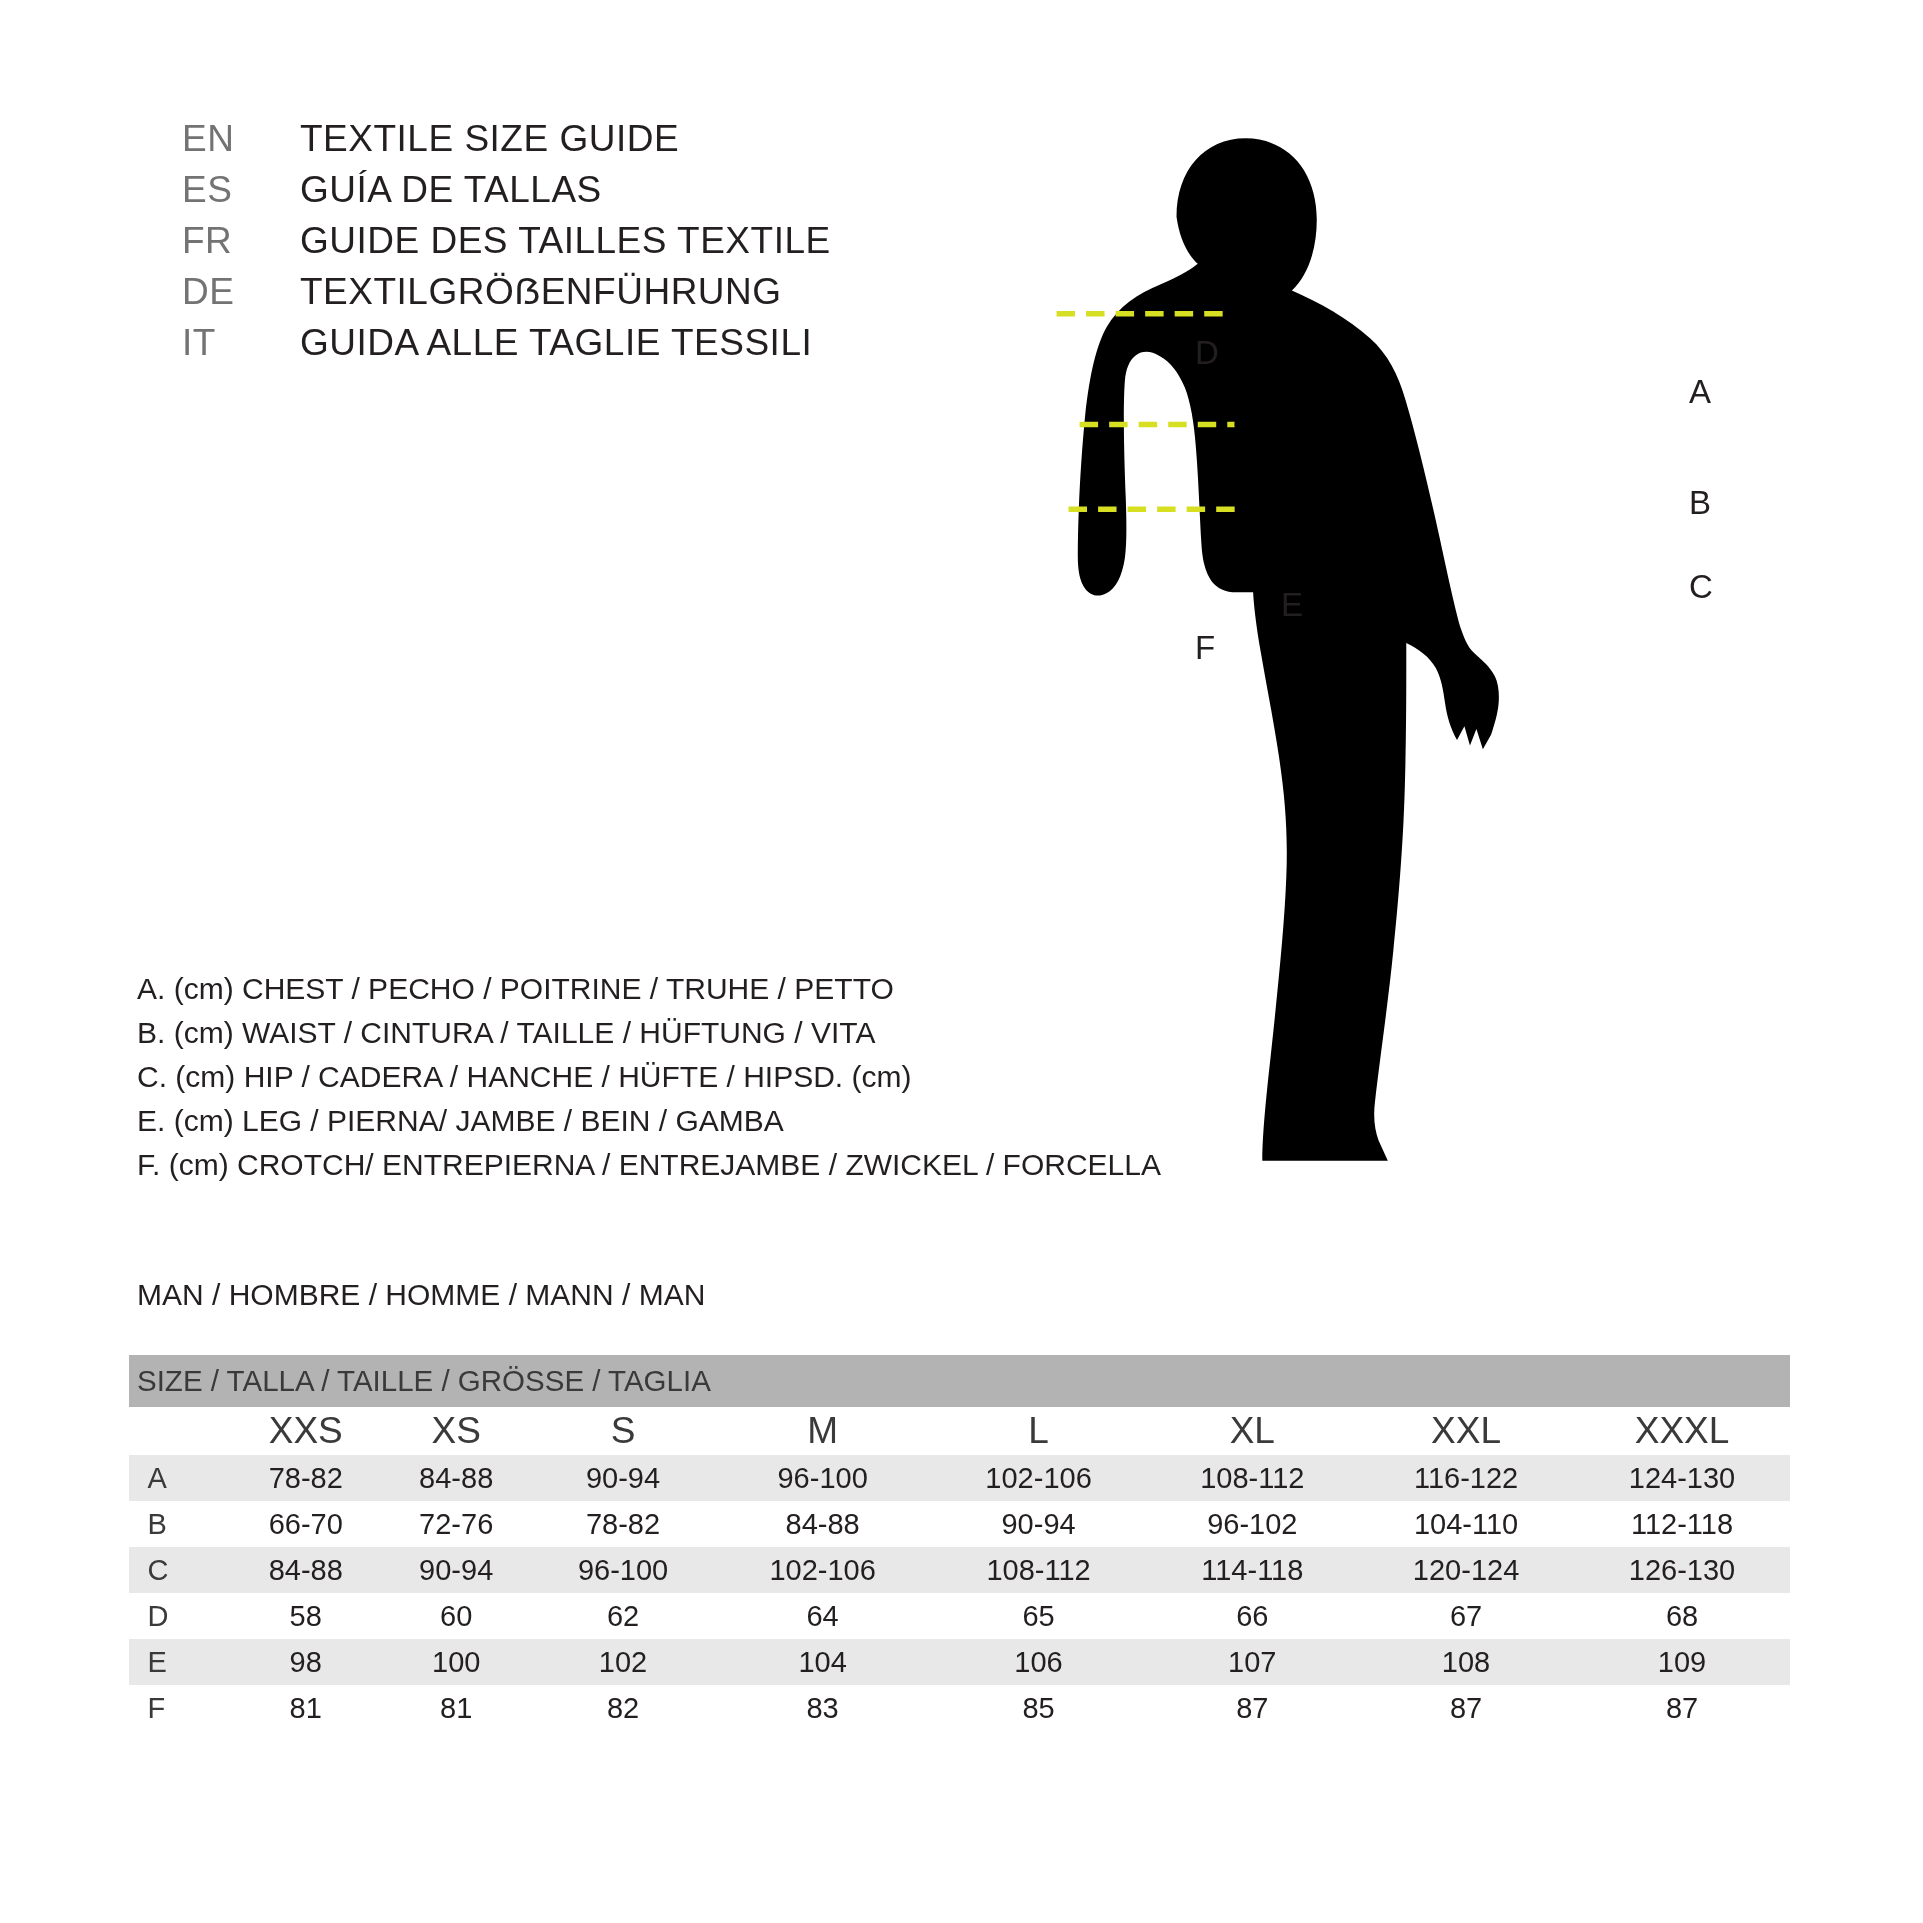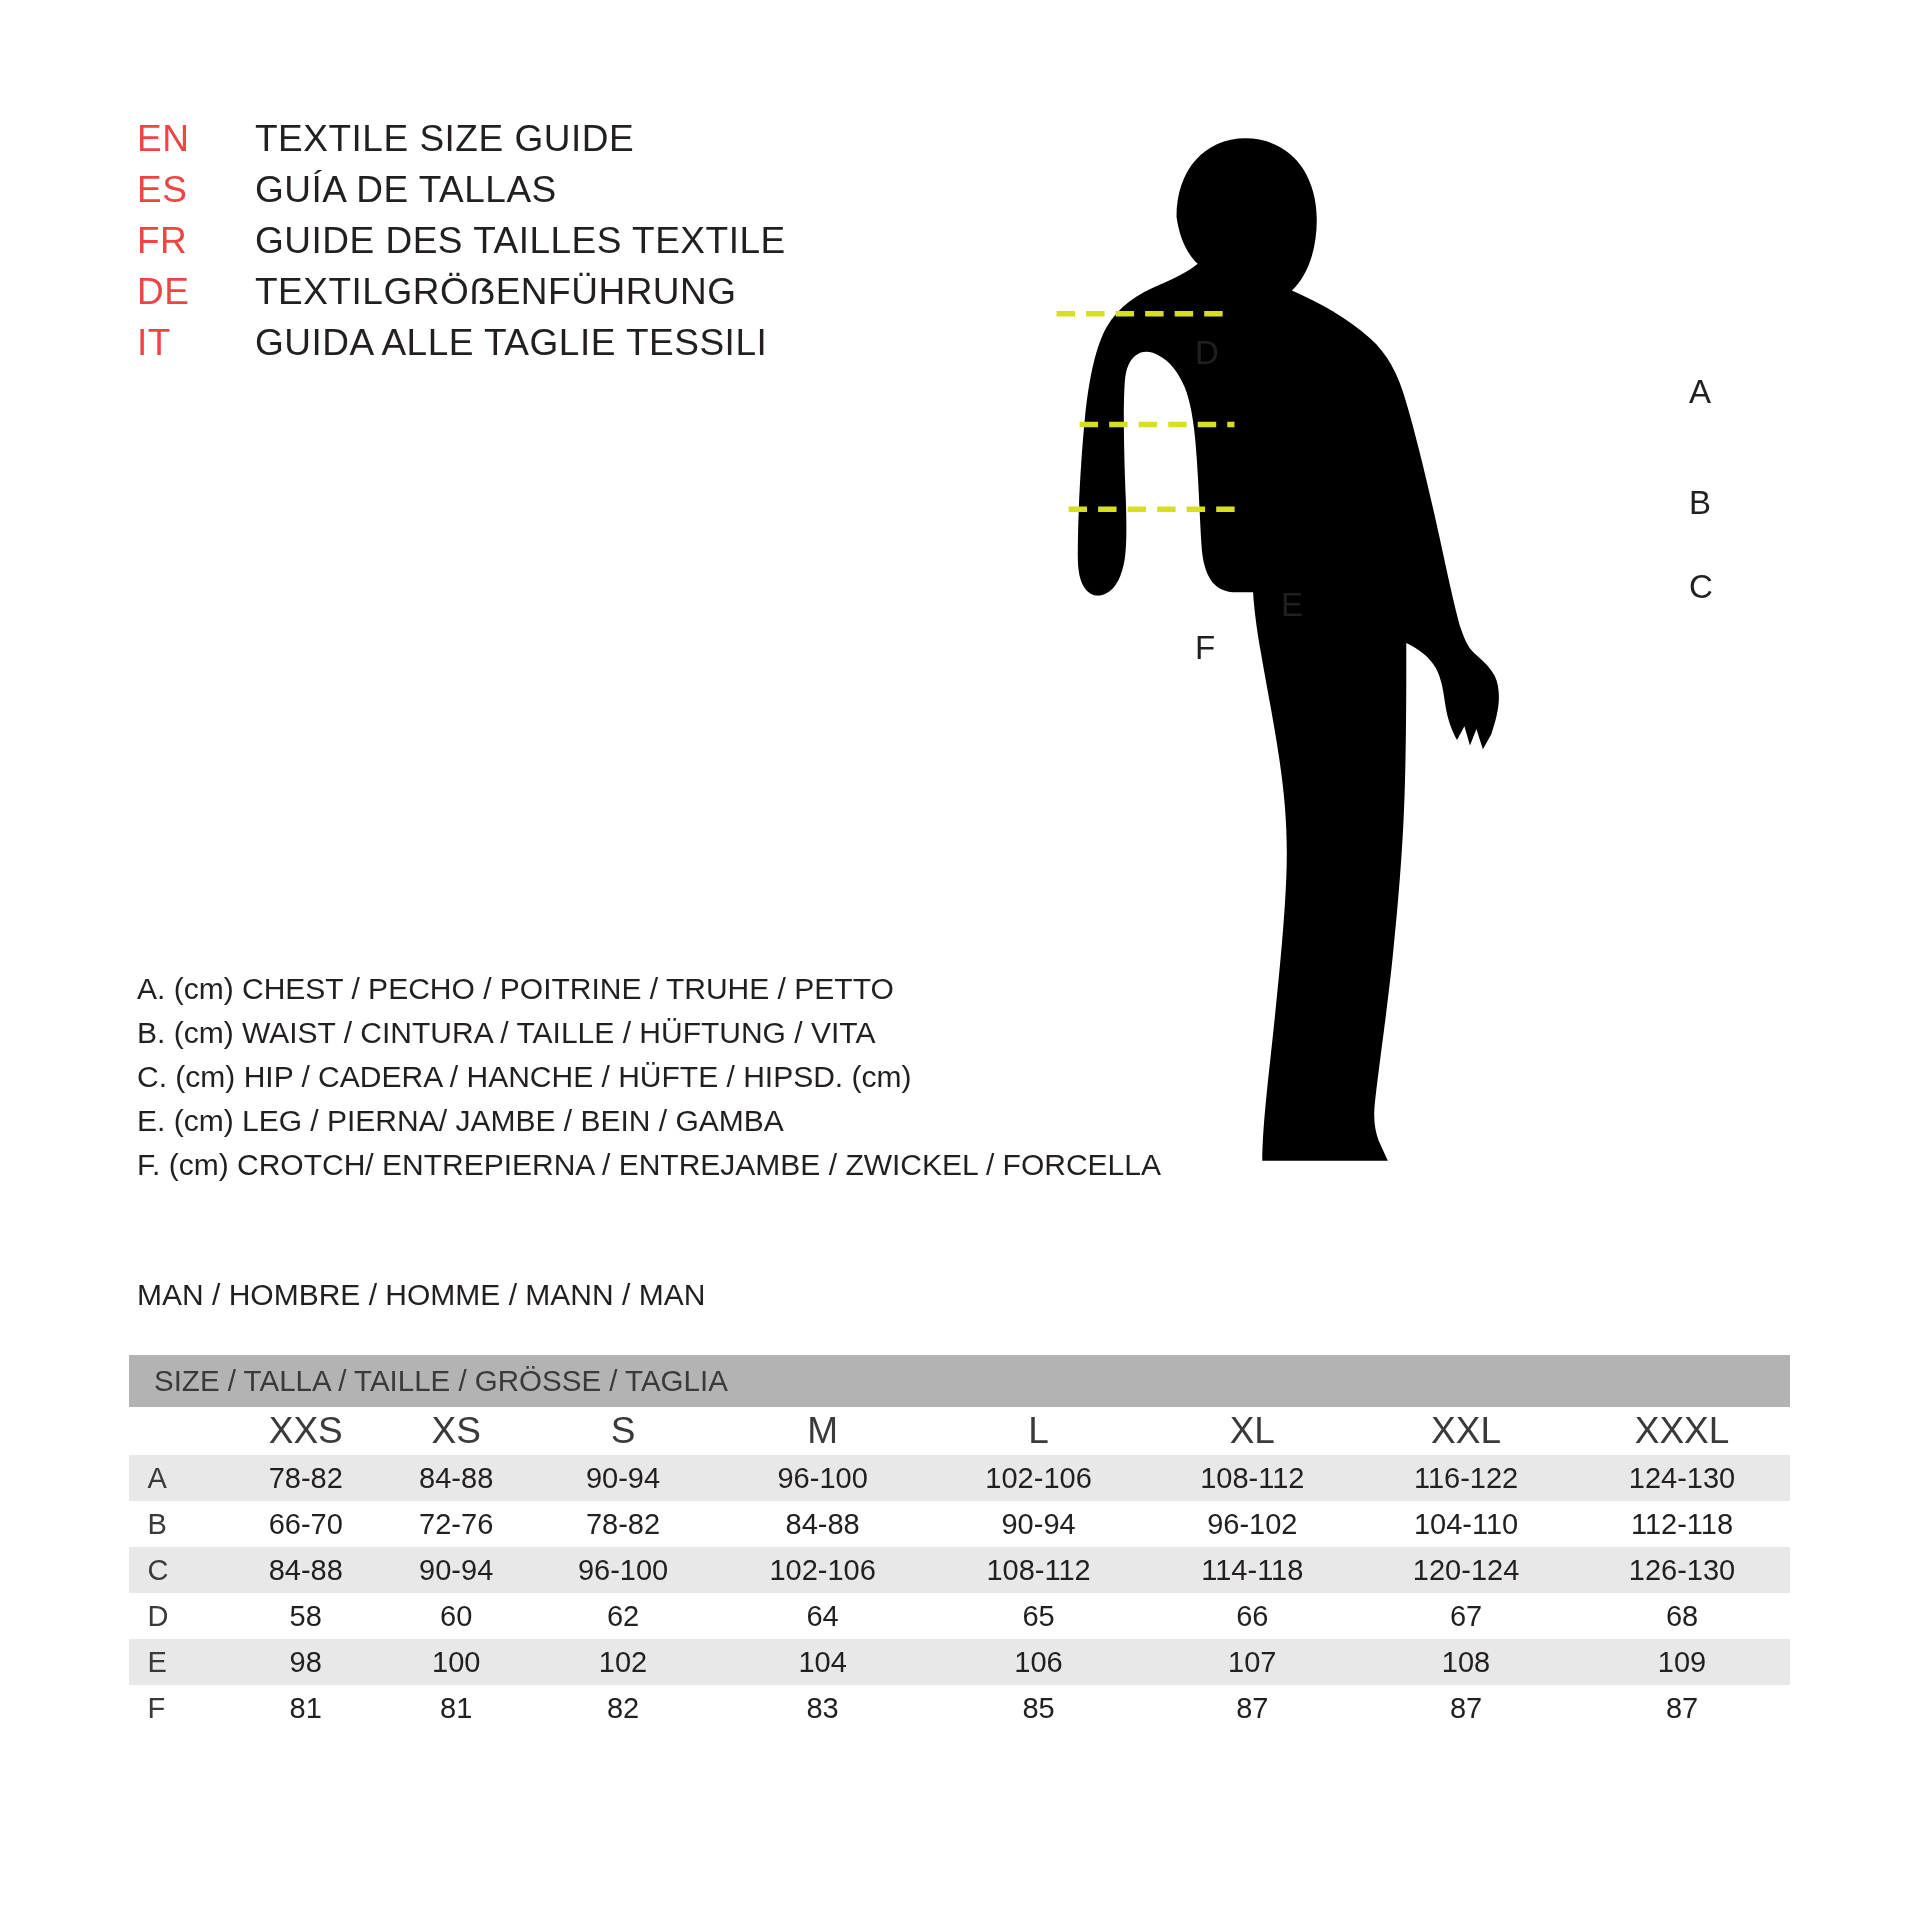--- a/index.html
+++ b/index.html
@@ -24,21 +24,22 @@
   }
   .lang-row {
     display: flex;
     align-items: baseline;
     height: 51px;
   }
   .lang-code {
     width: 118px;
     font-size: 37px;
     letter-spacing: 0.5px;
-    color: #ef4444;
+    color: #737373;
+    margin-left: 45px;
   }
   .lang-text {
     font-size: 37px;
     letter-spacing: 0.5px;
     color: #231f20;
     white-space: nowrap;
   }
 
   
   .legend-block {
@@ -73,21 +74,21 @@
   }
   .size-table td, .size-table th {
     padding: 0;
     font-weight: normal;
     text-align: center;
     height: 46px;
   }
   .size-table .banner td {
     background: #b3b3b3;
     text-align: left;
-    padding-left: 25px;
+    padding-left: 8px;
     height: 52px;
     font-size: 29.5px;
     color: #3a3a3a;
   }
   .size-table .hdr td {
     background: #ffffff;
     height: 48px;
     font-size: 37px;
     color: #3a3a3a;
   }

